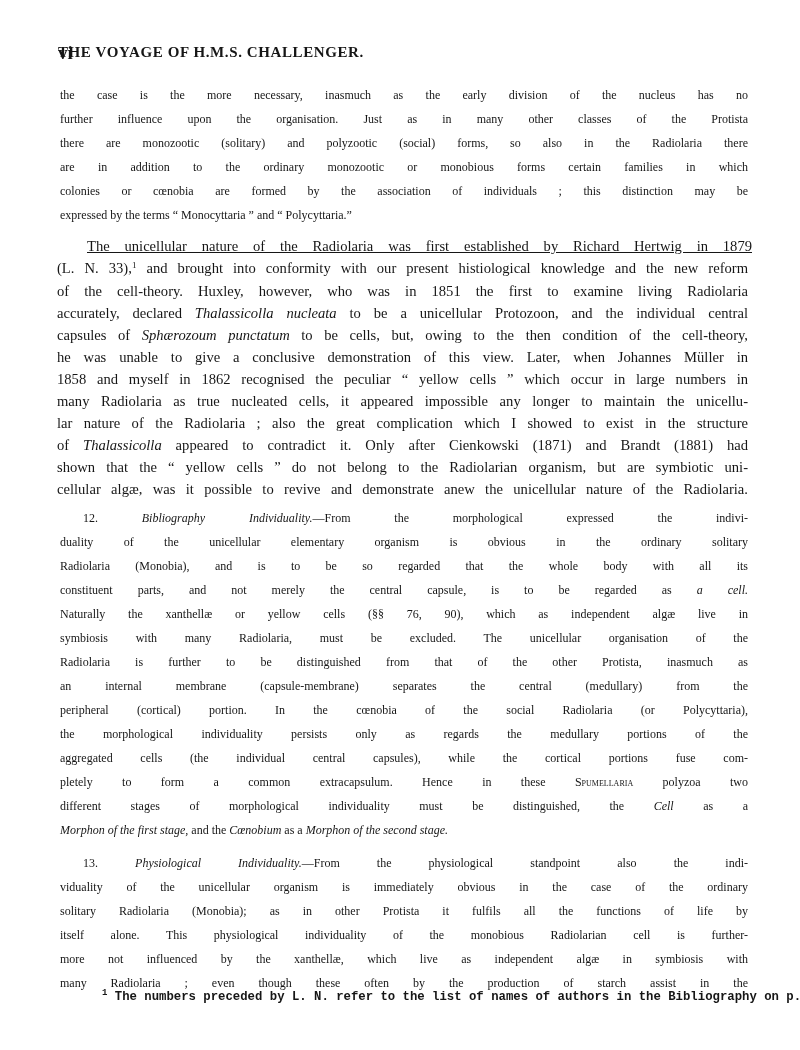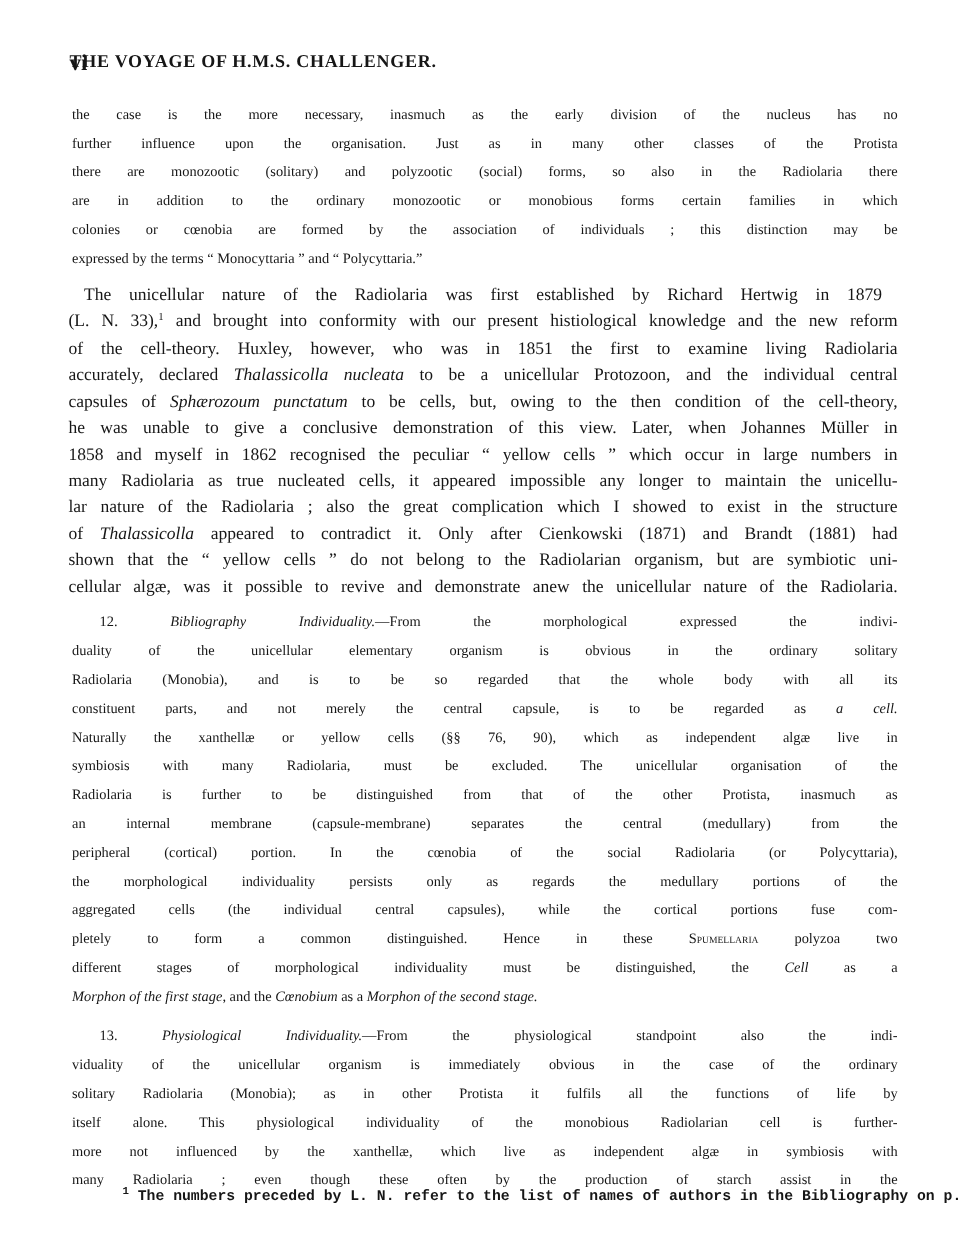--- a/index.html
+++ b/index.html
@@ -9,21 +9,21 @@
   .header { position: absolute; top: 42px; left: 58px; width: 690px; height: 22px;
             font-family: "Liberation Serif", serif; }
   .folio { position: absolute; left: 0; top: 0; font-size: 19px; font-weight: bold; }
   .running-title { position: absolute; left: 0; right: 0; top: 2px; text-align: left;
                    font-size: 15px; font-weight: bold; letter-spacing: 0.6px; }
   .line { position: absolute; left: 60px; width: 688px; white-space: nowrap;
           text-align: justify; text-align-last: justify;
           font-family: "Liberation Serif", serif; font-size: 12px; line-height: 22px; }
   .line.small { font-size: 14.6px; left: 57px; width: 691px; }
   .line.indent { left: 83px; width: 665px; }
-  .line.small.indent { left: 70px; width: 665px; }
+  .line.small.indent { left: 87px; width: 665px; text-decoration: underline; }
   .line.last { text-align-last: left; }
   .line i { }
   .sc { font-variant: small-caps; }
   .fn { position: absolute; left: 102px; width: 600px; top: 990px; white-space: nowrap;
         font-family: Liberation Mono, monospace; font-size: 12.3px; font-weight: bold; }
   sup { font-size: 9px; vertical-align: 5px; line-height: 0; }
 </style>
 </head>
 <body>
 
@@ -63,21 +63,21 @@
     <div class="line" style="top:531px">duality of the unicellular elementary organism is obvious in the ordinary solitary</div>
     <div class="line" style="top:555px">Radiolaria (Monobia), and is to be so regarded that the whole body with all its</div>
     <div class="line" style="top:579px"><span>constituent parts, and not merely the central capsule, is to be regarded as </span><i>a cell.</i></div>
     <div class="line" style="top:603px">Naturally the xanthellæ or yellow cells (§§ 76, 90), which as independent algæ live in</div>
     <div class="line" style="top:627px">symbiosis with many Radiolaria, must be excluded.  The unicellular organisation of the</div>
     <div class="line" style="top:651px">Radiolaria is further to be distinguished from that of the other Protista, inasmuch as</div>
     <div class="line" style="top:675px">an internal membrane (capsule-membrane) separates the central (medullary) from the</div>
     <div class="line" style="top:699px">peripheral (cortical) portion.  In the cœnobia of the social Radiolaria (or Polycyttaria),</div>
     <div class="line" style="top:723px">the morphological individuality persists only as regards the medullary portions of the</div>
     <div class="line" style="top:747px">aggregated cells (the individual central capsules), while the cortical portions fuse com-</div>
-    <div class="line" style="top:771px"><span>pletely to form a common distinguished.  Hence in these </span><span class="sc">Spumellaria</span><span> polyzoa two</span></div>
+    <div class="line" style="top:771px"><span>pletely to form a common extracapsulum.  Hence in these </span><span class="sc">Spumellaria</span><span> polyzoa two</span></div>
     <div class="line" style="top:795px"><span>different stages of morphological individuality must be distinguished, the </span><i>Cell</i><span> as a</span></div>
     <div class="line last" style="top:819px"><i>Morphon of the first stage</i><span>, and the </span><i>Cœnobium</i><span> as a </span><i>Morphon of the second stage.</i></div>
   </div>
 
   <div>
     <div class="line indent" style="top:852px"><span>13. </span><i>Physiological Individuality.</i><span>—From the physiological standpoint also the indi-</span></div>
     <div class="line" style="top:876px">viduality of the unicellular organism is immediately obvious in the case of the ordinary</div>
     <div class="line" style="top:900px">solitary Radiolaria (Monobia); as in other Protista it fulfils all the functions of life by</div>
     <div class="line" style="top:924px">itself alone.  This physiological individuality of the monobious Radiolarian cell is further-</div>
     <div class="line" style="top:948px">more not influenced by the xanthellæ, which live as independent algæ in symbiosis with</div>

